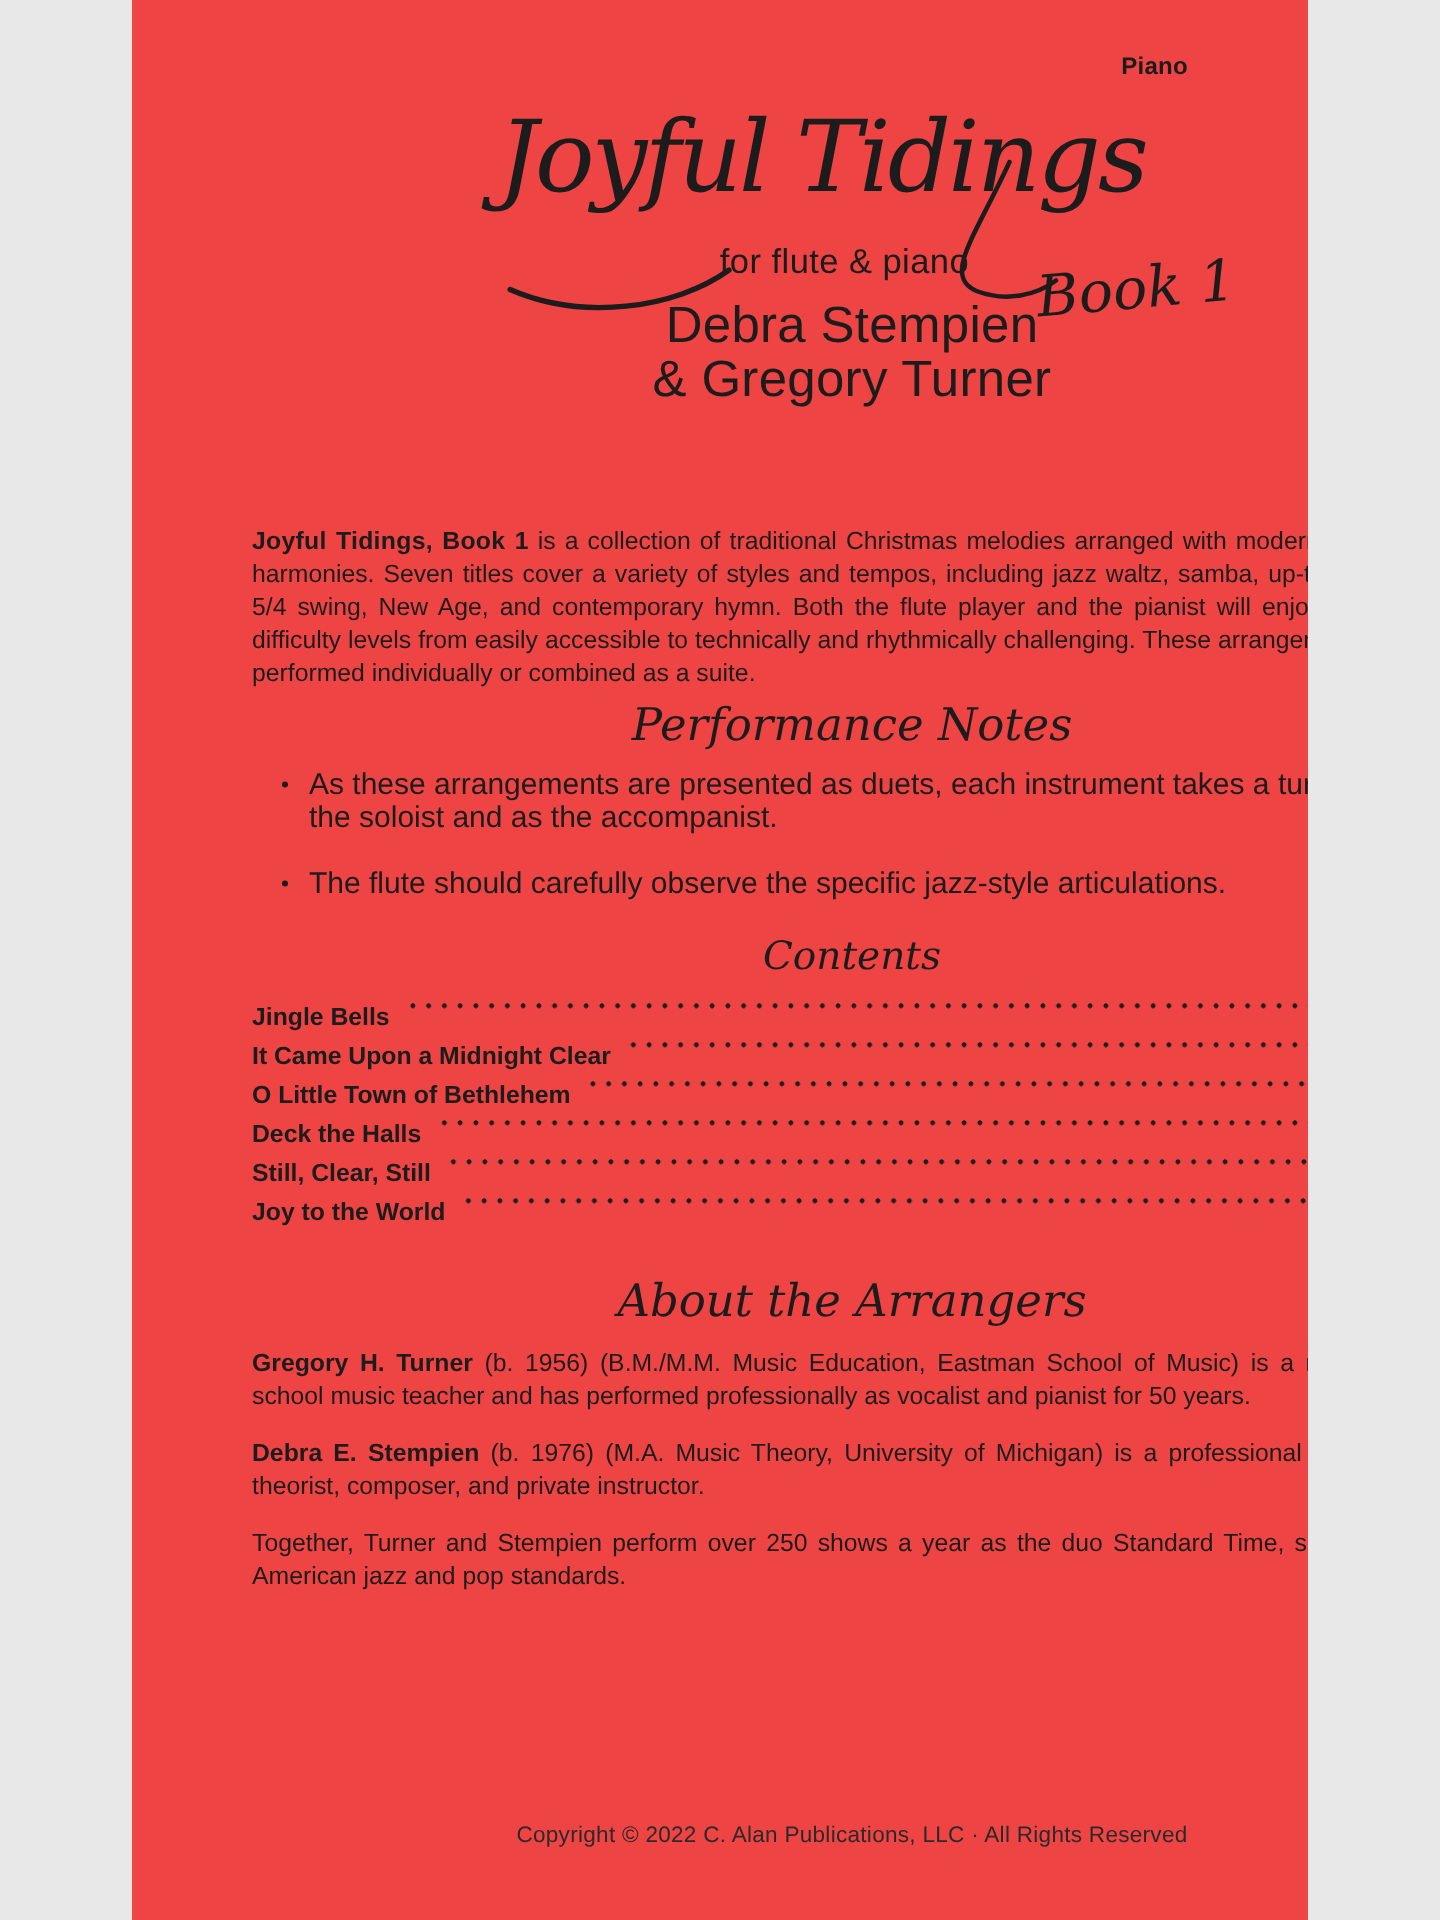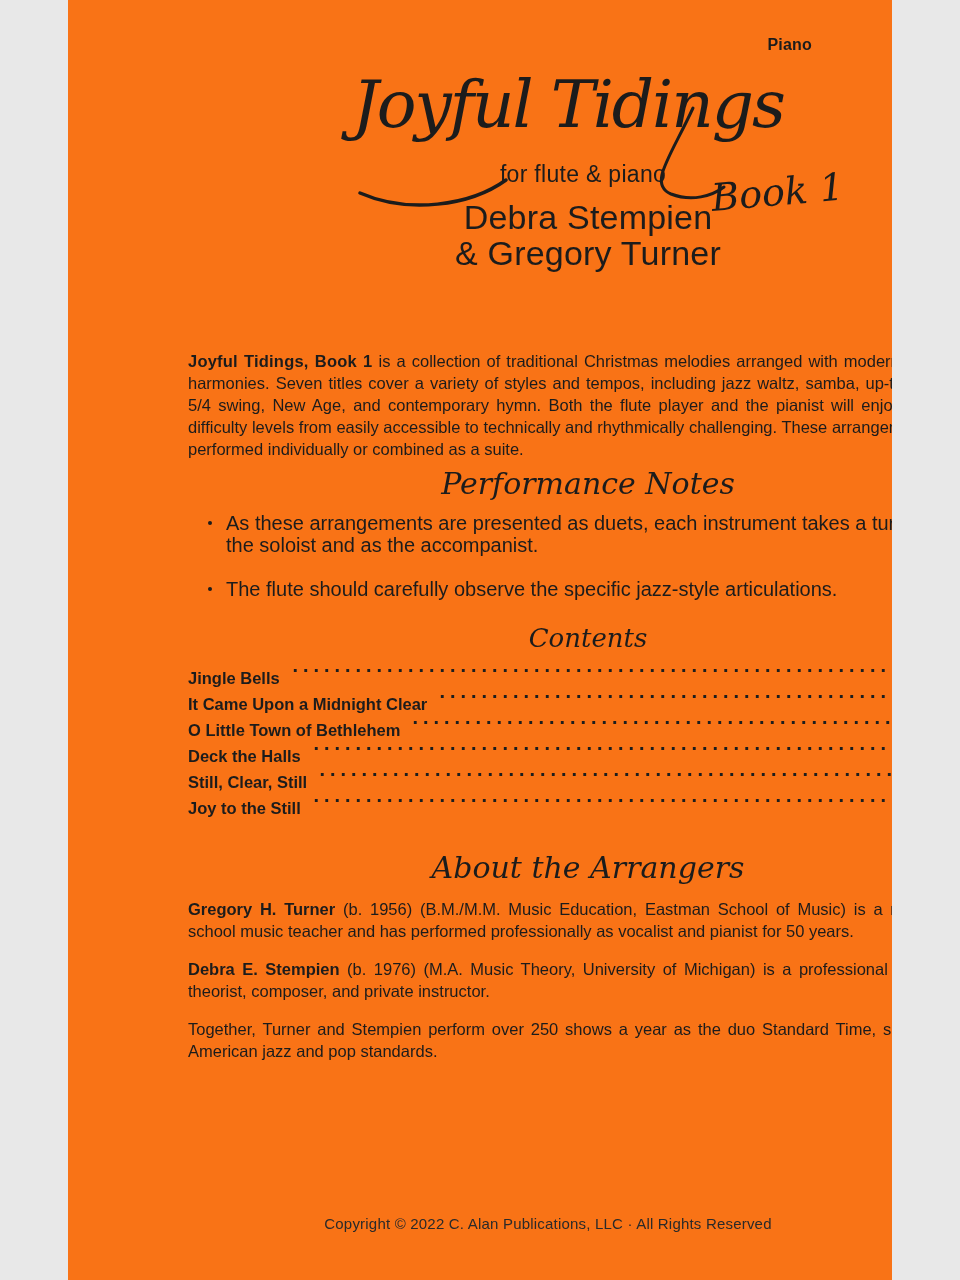--- a/index.html
+++ b/index.html
@@ -1,24 +1,23 @@
 <!DOCTYPE html>
 <html><head>
 <meta charset="utf-8">
 <style>
   html,body{margin:0;padding:0;background:#e8e8e8;}
   .page{
     position:relative;
     width:784px;height:1280px;
     margin:0 auto;
-    background:#f97316;
+    background:#ef4444;
     color:#1c1c1c;
     font-family:"Liberation Sans","DejaVu Sans",sans-serif;
     overflow:hidden;
-    padding-left:40px;
   }
   
   .header{position:relative;height:350px;}
   .part-label{
     position:absolute;top:36px;right:80px;
     font-size:16px;font-weight:bold;letter-spacing:.2px;
   }
   .main-title{
     position:absolute;top:72px;left:160px;width:600px;
     margin:0;text-align:center;
@@ -139,21 +138,21 @@
           <span class="toc-title">Deck the Halls</span>
           <span class="toc-leader"></span>
           <span class="toc-page">3</span>
         </div>
         <div class="toc-row">
           <span class="toc-title">Still, Clear, Still</span>
           <span class="toc-leader"></span>
           <span class="toc-page">17</span>
         </div>
         <div class="toc-row">
-          <span class="toc-title">Joy to the Still</span>
+          <span class="toc-title">Joy to the World</span>
           <span class="toc-leader"></span>
           <span class="toc-page">20</span>
         </div>
     </div>
 
     <h2 class="script-heading about-heading">About the Arrangers</h2>
 
     <div>
       <p class="about-p"><b>Gregory H. Turner</b><span> (b. 1956) (B.M./M.M. Music Education, Eastman School of Music) is a retired public school music teacher and has performed professionally as vocalist and pianist for 50 years.</span></p>
         <p class="about-p"><b>Debra E. Stempien</b><span> (b. 1976) (M.A. Music Theory, University of Michigan) is a professional saxophonist, theorist, composer, and private instructor.</span></p>

